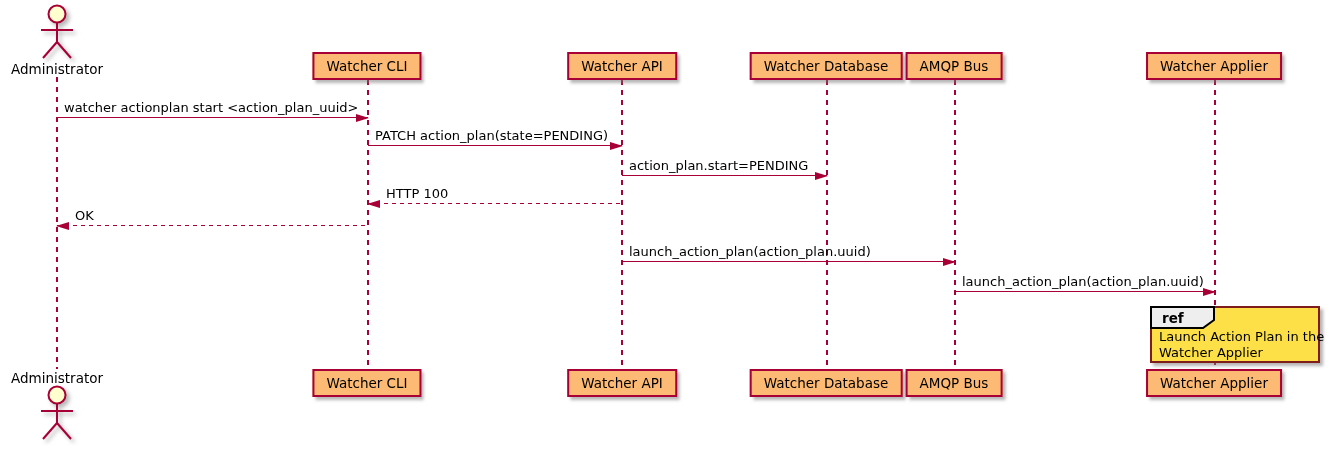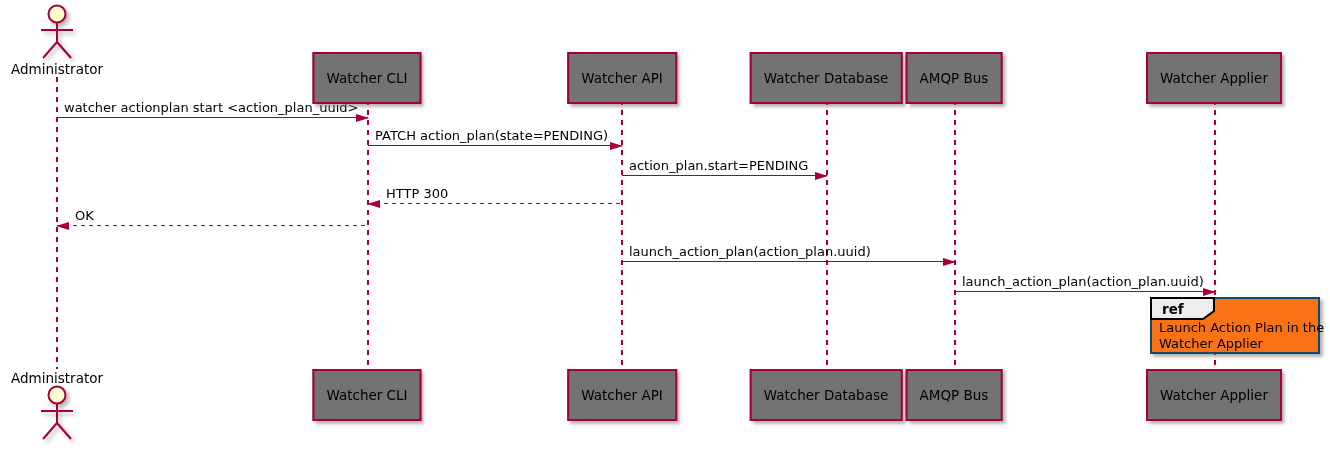--- a/index.html
+++ b/index.html
@@ -19,23 +19,23 @@
     position: absolute;
     width: 2px;
     background: repeating-linear-gradient(to bottom, #A80036 0 5px, transparent 5px 10px);
     z-index: 0;
   }
 
   
   .participant {
     position: absolute;
     transform: translateX(-50%);
-    background: #737373;
+    background: #fdba74;
     border: 2px solid #A80036;
-    padding: 15px 12px;
+    padding: 3px 12px;
     font-size: 13.5px;
     line-height: 18px;
     white-space: nowrap;
     box-shadow: 3px 3px 3px rgba(120,120,120,0.55);
     z-index: 2;
   }
 
   
   .actor-figure {
     position: absolute;
@@ -75,25 +75,25 @@
     border-top: 4.5px solid transparent;
     border-bottom: 4.5px solid transparent;
     bottom: -4px;
   }
   .arrowhead.right { right: -1px; border-left: 13px solid #A80036; }
   .arrowhead.left  { left: -1px;  border-right: 13px solid #A80036; }
 
   
   .ref-box {
     position: absolute;
-    left: 1150px; top: 297px;
+    left: 1150px; top: 306px;
     width: 170px; height: 57px;
     box-sizing: border-box;
-    background: #f97316;
-    border: 2px solid #0c4a6e;
+    background: #fde047;
+    border: 2px solid #7f1d1d;
     box-shadow: 3px 3px 3px rgba(120,120,120,0.55);
     z-index: 3;
   }
   .ref-tag { position: absolute; top: -2px; left: -2px; }
   .ref-body {
     position: absolute;
     left: 7px; top: 21px;
     font-size: 13px;
     line-height: 16px;
     white-space: nowrap;
@@ -138,21 +138,21 @@
     <div class="arrowhead right"></div>
   </div>
 
   <div class="message" style="left:622px; top:156px; width:205px;">
     <div class="msg-label">action_plan.start=PENDING</div>
     <div class="msg-line solid"></div>
     <div class="arrowhead right"></div>
   </div>
 
   <div class="message return" style="left:368px; top:184px; width:254px;">
-    <div class="msg-label">HTTP 300</div>
+    <div class="msg-label">HTTP 100</div>
     <div class="msg-line dashed"></div>
     <div class="arrowhead left"></div>
   </div>
 
   <div class="message return" style="left:57px; top:206px; width:311px;">
     <div class="msg-label">OK</div>
     <div class="msg-line dashed"></div>
     <div class="arrowhead left"></div>
   </div>
 

